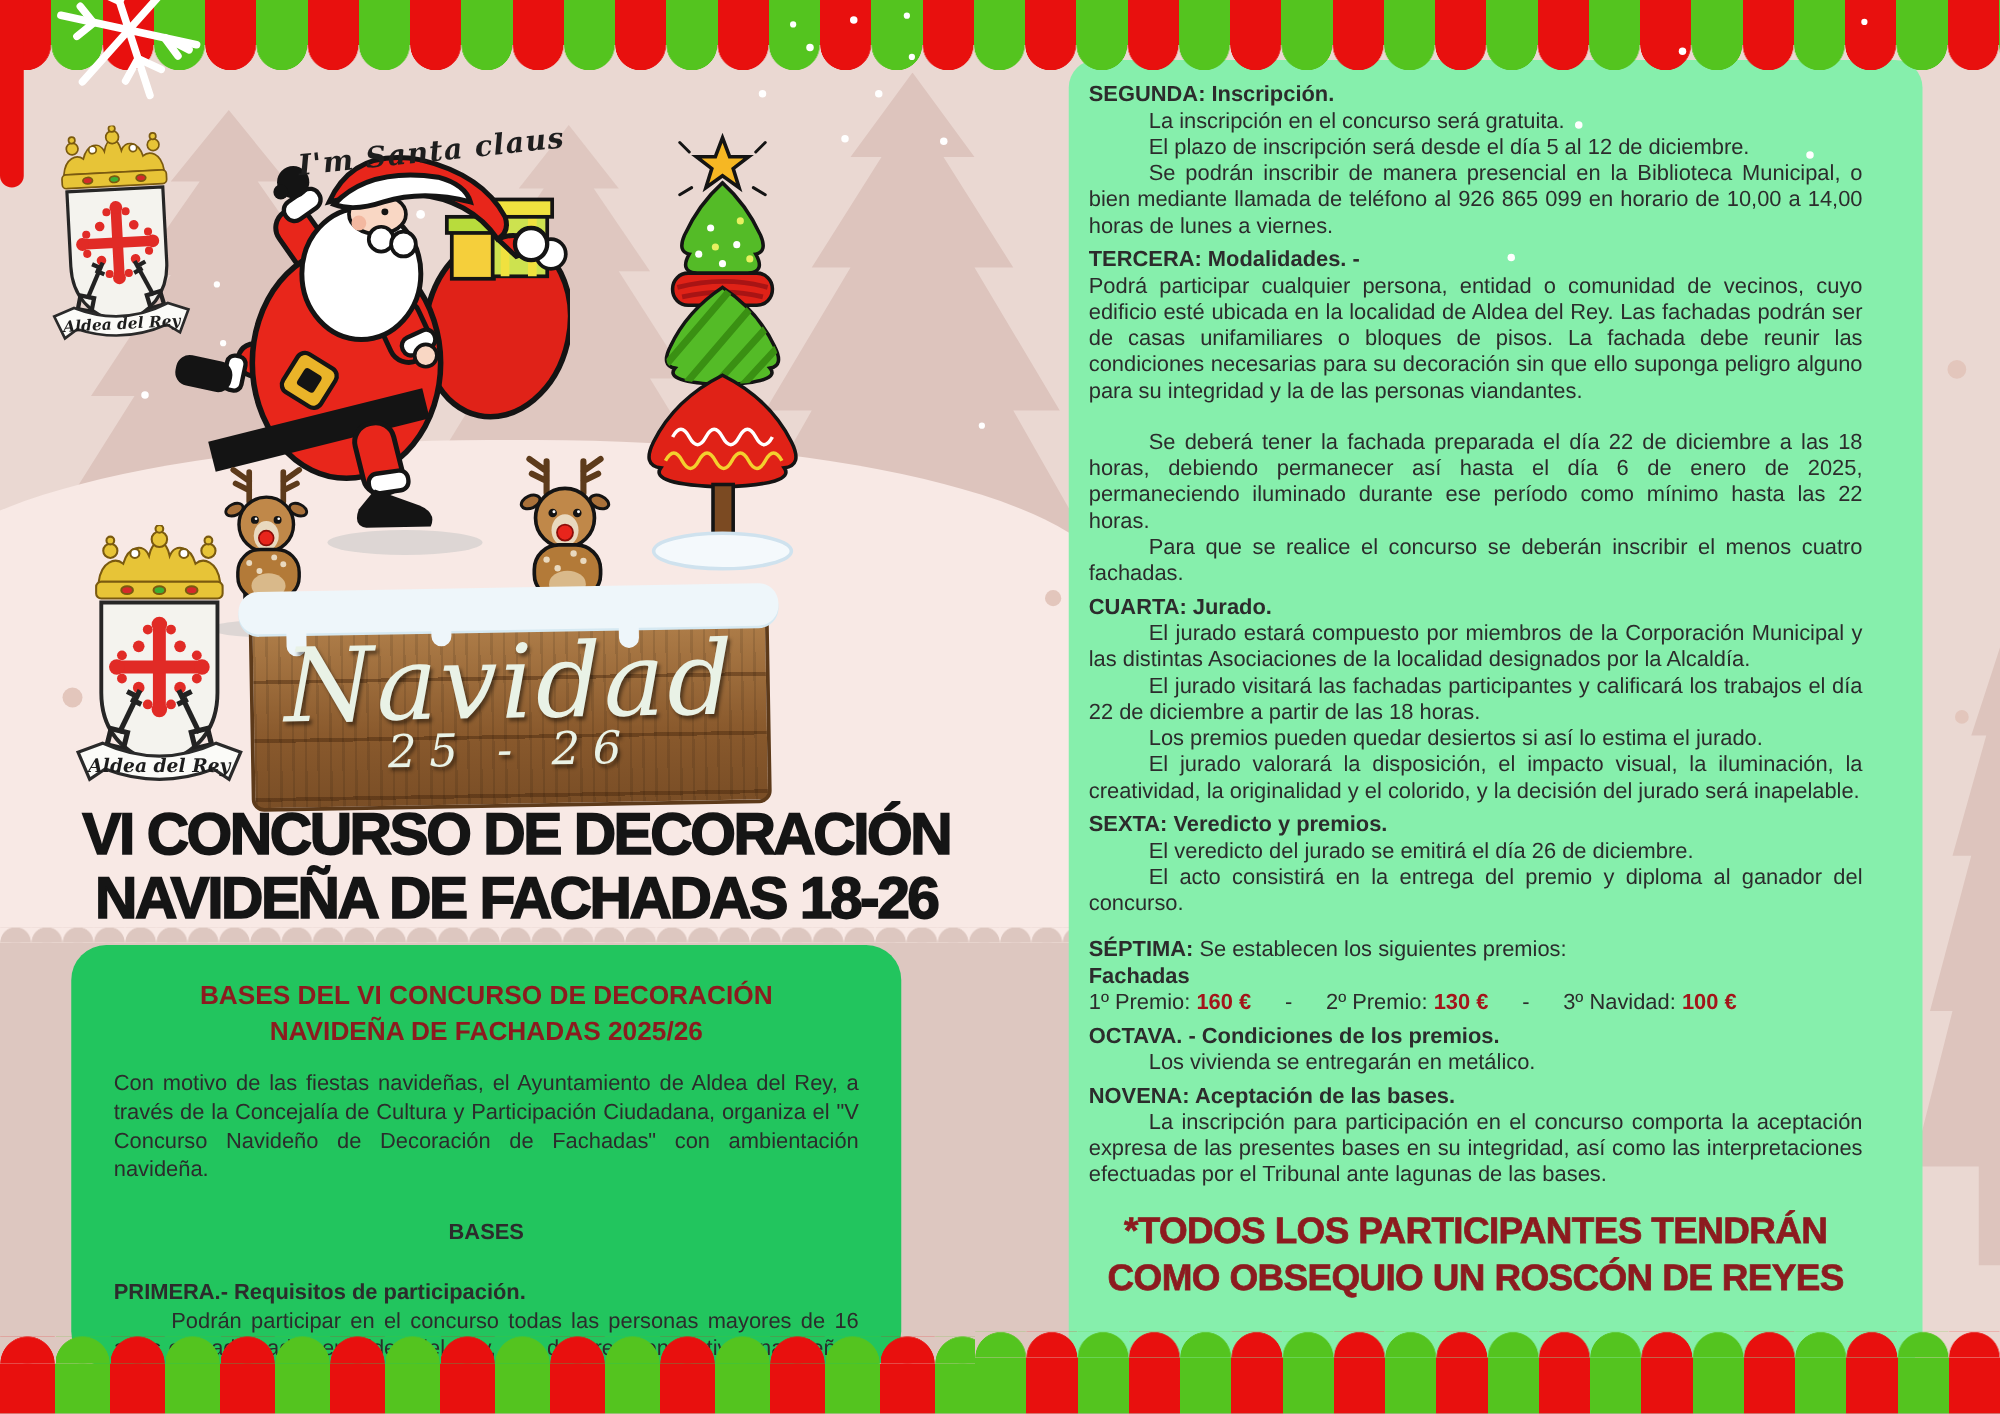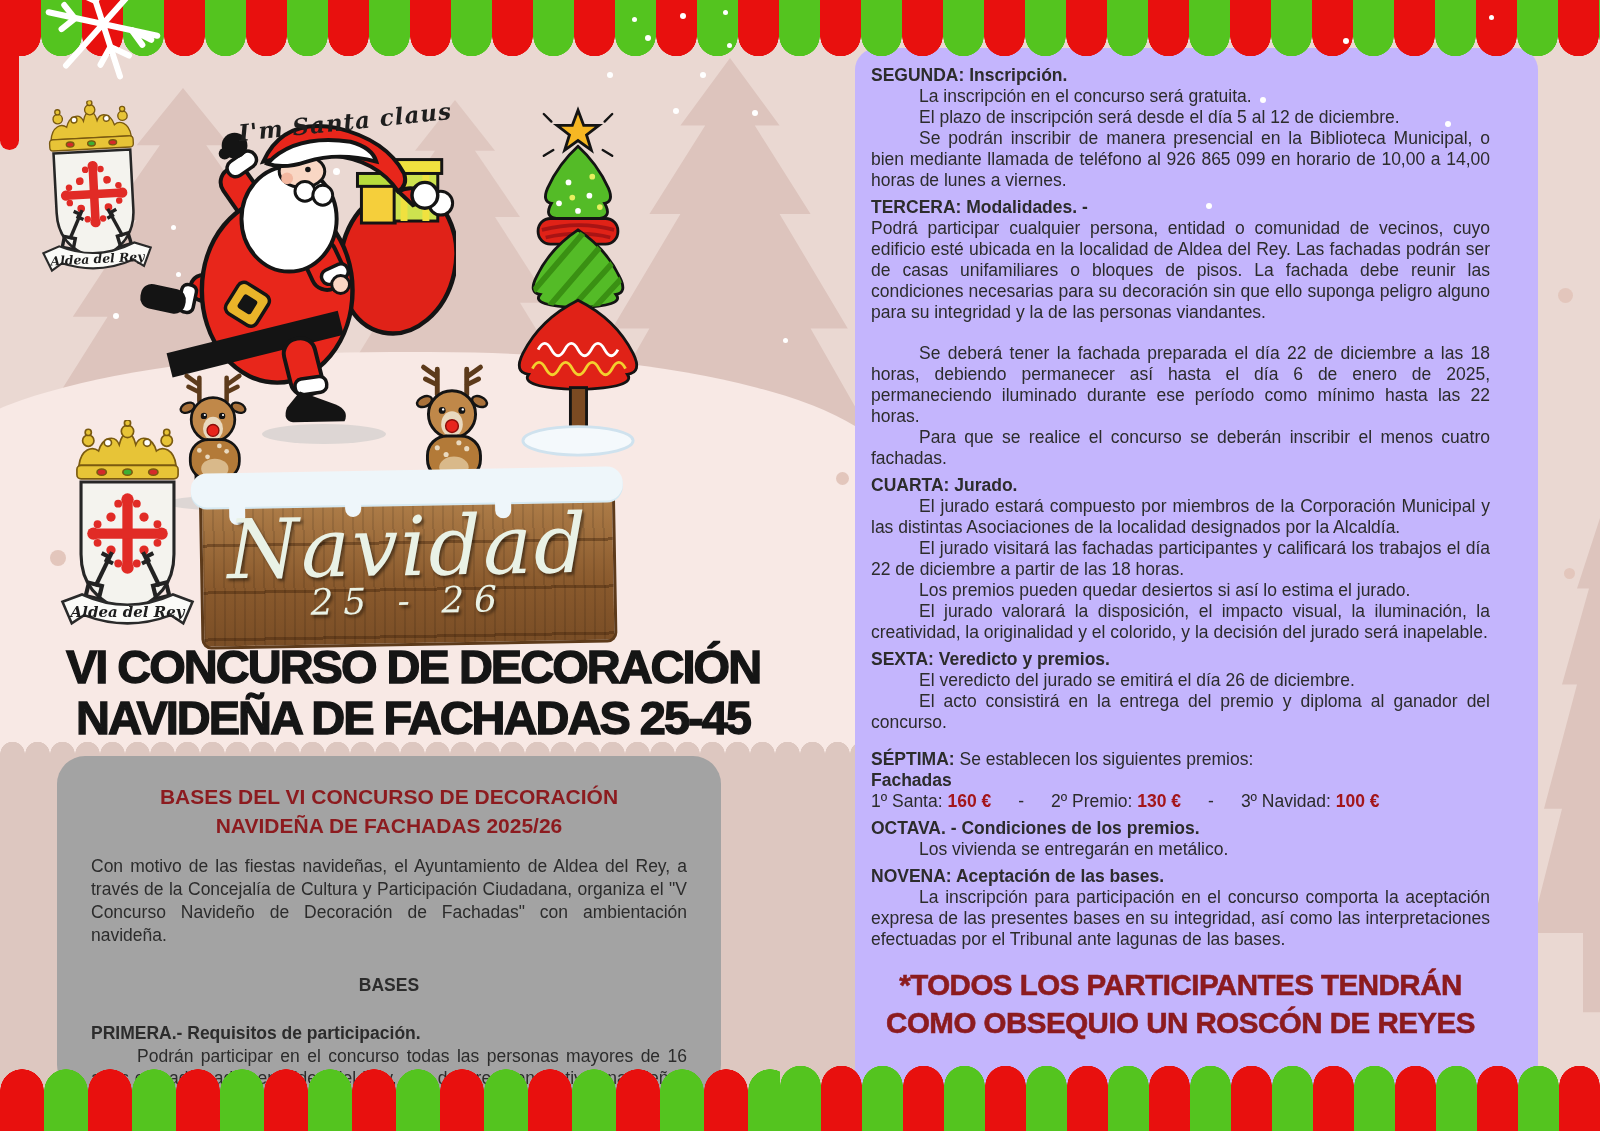--- a/index.html
+++ b/index.html
@@ -79,29 +79,29 @@
   .sign .snowdrip{position:absolute;top:26px;width:16px;height:26px;background:#eef6fa;border-radius:0 0 9px 9px}
   .sign .txt{position:relative;text-align:center;color:#e9f2e6;
     font-family:"DejaVu Serif",serif;font-style:italic;text-shadow:2px 3px 3px rgba(0,0,0,.45)}
   .sign .t1{font-size:82px;line-height:86px;margin-top:34px;letter-spacing:2px}
   .sign .t2{font-size:36px;line-height:34px;margin-top:-6px;letter-spacing:10px}
   
   .title{position:absolute;left:58px;top:641px;width:710px;text-align:center;z-index:5;
     font-size:47px;line-height:51px;font-weight:bold;letter-spacing:-2px;color:#151515;
     -webkit-text-stroke:1.3px #151515}
   
-  .card{position:absolute;left:57px;top:756px;width:664px;height:337px;background:#a3a3a3;
+  .card{position:absolute;left:57px;top:756px;width:664px;height:337px;background:#22c55e;
     border-radius:28px;z-index:6;padding:26px 34px 0 34px}
   .card h2{color:var(--maroon);font-size:21px;line-height:29px;text-align:center;font-weight:bold}
   .card .intro{margin-top:15px;font-size:17.5px;line-height:23px;text-align:justify}
   .card .bases-label{margin-top:28px;text-align:center;font-weight:bold;font-size:17.5px}
   .card h3{margin-top:27px;font-size:17.5px;font-weight:bold}
   .card .ptext{margin-top:1px;font-size:17.5px;line-height:22px;text-align:justify;text-indent:46px}
   
-  .panel{position:absolute;left:855px;top:48px;width:683px;height:1045px;background:#c4b5fd;
+  .panel{position:absolute;left:855px;top:48px;width:683px;height:1045px;background:#86efac;
     border-radius:22px;z-index:6;padding:17px 48px 0 16px;font-size:17.5px;line-height:21px}
   .panel h3{font-weight:bold;font-size:17.5px;margin-top:6px}
   .panel h3:first-child{margin-top:0}
   .panel p{text-align:justify;text-indent:48px;margin:0}
   .panel p.noind{text-indent:0}
   .panel p.gap{margin-top:20px}
   .inlinehead{font-weight:bold}
   .prizes-cat{font-weight:bold;}
   .prizes-line{text-indent:0 !important}
   .prizes-line .amt{color:var(--price);font-weight:bold}
@@ -312,21 +312,21 @@
     <div class="txt t1">Navidad</div>
     <div class="txt t2">25 - 26</div>
   </div>
 
   <svg class="fig" style="left:50px;top:420px;width:155px;height:222px;z-index:6" viewBox="0 0 150 215">
       <use href="#sym-escudo"></use>
     </svg>
 
   <div class="title">
     <div>VI CONCURSO DE DECORACIÓN</div>
-    <div>NAVIDEÑA DE FACHADAS 25-45</div>
+    <div>NAVIDEÑA DE FACHADAS 18-26</div>
   </div>
 
   <div class="card">
     <h2>
       <div>BASES DEL VI CONCURSO DE DECORACIÓN</div>
       <div>NAVIDEÑA DE FACHADAS 2025/26</div>
     </h2>
     <p class="intro">Con motivo de las fiestas navideñas, el Ayuntamiento de Aldea del Rey, a través de la Concejalía de Cultura y Participación Ciudadana, organiza el "V Concurso Navideño de Decoración de Fachadas" con ambientación navideña.</p>
     <div class="bases-label">BASES</div>
     <h3>PRIMERA.- Requisitos de participación.</h3>
@@ -355,21 +355,21 @@
     <p>El veredicto del jurado se emitirá el día 26 de diciembre.</p>
     <p>El acto consistirá en la entrega del premio y diploma al ganador del concurso.</p>
 
     <p class="noind" style="margin-top:16px">
       <span class="inlinehead">SÉPTIMA:</span>
       <span>Se establecen los siguientes premios:</span>
     </p>
 
     <div class="prizes-cat">Fachadas</div>
     <p class="noind prizes-line">
-      <span>1º Santa:</span>
+      <span>1º Premio:</span>
       <b class="amt">160 €</b><span class="sep">-</span><span>2º Premio:</span>
       <b class="amt">130 €</b><span class="sep">-</span><span>3º Navidad:</span>
       <b class="amt">100 €</b>
     </p>
 
     <h3>OCTAVA. - Condiciones de los premios.</h3>
     <p>Los vivienda se entregarán en metálico.</p>
 
     <h3>NOVENA: Aceptación de las bases.</h3>
     <p>La inscripción para participación en el concurso comporta la aceptación expresa de las presentes bases en su integridad, así como las interpretaciones efectuadas por el Tribunal ante lagunas de las bases.</p>

